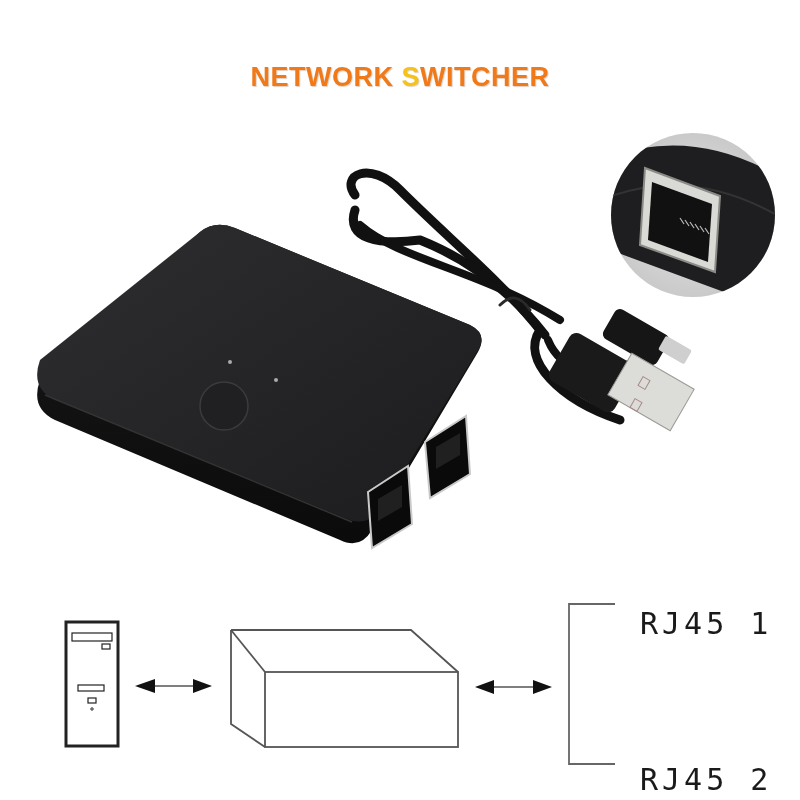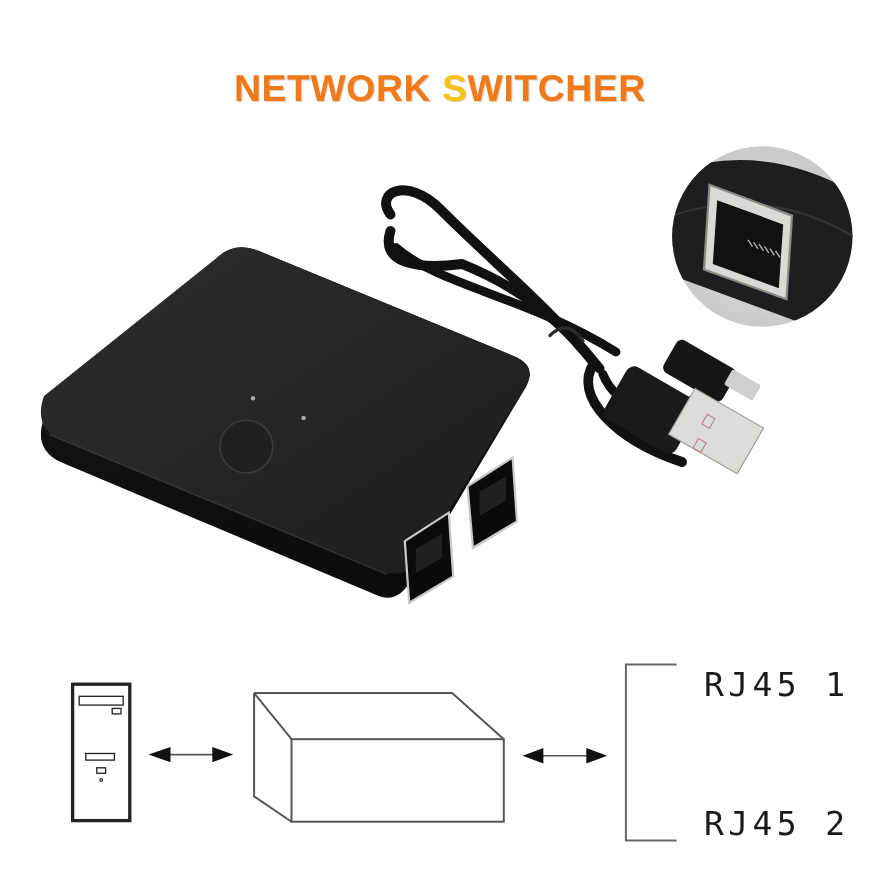--- a/index.html
+++ b/index.html
@@ -1,19 +1,19 @@
 <!DOCTYPE html>
 <html><head>
 <meta charset="utf-8">
 <style>
   html, body { margin:0; padding:0; background:#ffffff; }
   body { width:800px; height:800px; position:relative; overflow:hidden; font-family:"Liberation Sans", sans-serif; }
   .title {
     position:absolute; left:0; top:62px; width:800px; text-align:center;
-    font-family:"Liberation Sans", sans-serif; font-weight:bold; font-size:34px; letter-spacing:0.5px;
+    font-family:"Liberation Sans", sans-serif; font-weight:bold; font-size:27px; letter-spacing:0.5px;
     color:#f07a1a; text-shadow:1px 1px 1px rgba(120,60,0,0.25);
   }
   .title .hl { color:#f5c318; }
   .abs { position:absolute; }
   .label {
     position:absolute; font-family:"DejaVu Sans Mono", monospace; font-size:30px; color:#1a1a1a; letter-spacing:4px;margin-top:24px;
   }
 </style>
 </head>
 <body>
@@ -124,13 +124,13 @@
   <g>
     <line x1="482" y1="107" x2="545" y2="107" stroke="#555" stroke-width="1.5"></line>
     <polygon points="475,107 494,100 494,114" fill="#111"></polygon>
     <polygon points="552,107 533,100 533,114" fill="#111"></polygon>
   </g>
 
   <polyline points="615,24 569,24 569,184 615,184" fill="none" stroke="#666" stroke-width="1.8"></polyline>
 </svg>
 
 <div class="label" style="left:640px;top:582px">RJ45 1</div>
-<div class="label" style="left:640px;top:708px">RJ45 2</div>
+<div class="label" style="left:640px;top:738px">RJ45 2</div>
 
 </body></html>

